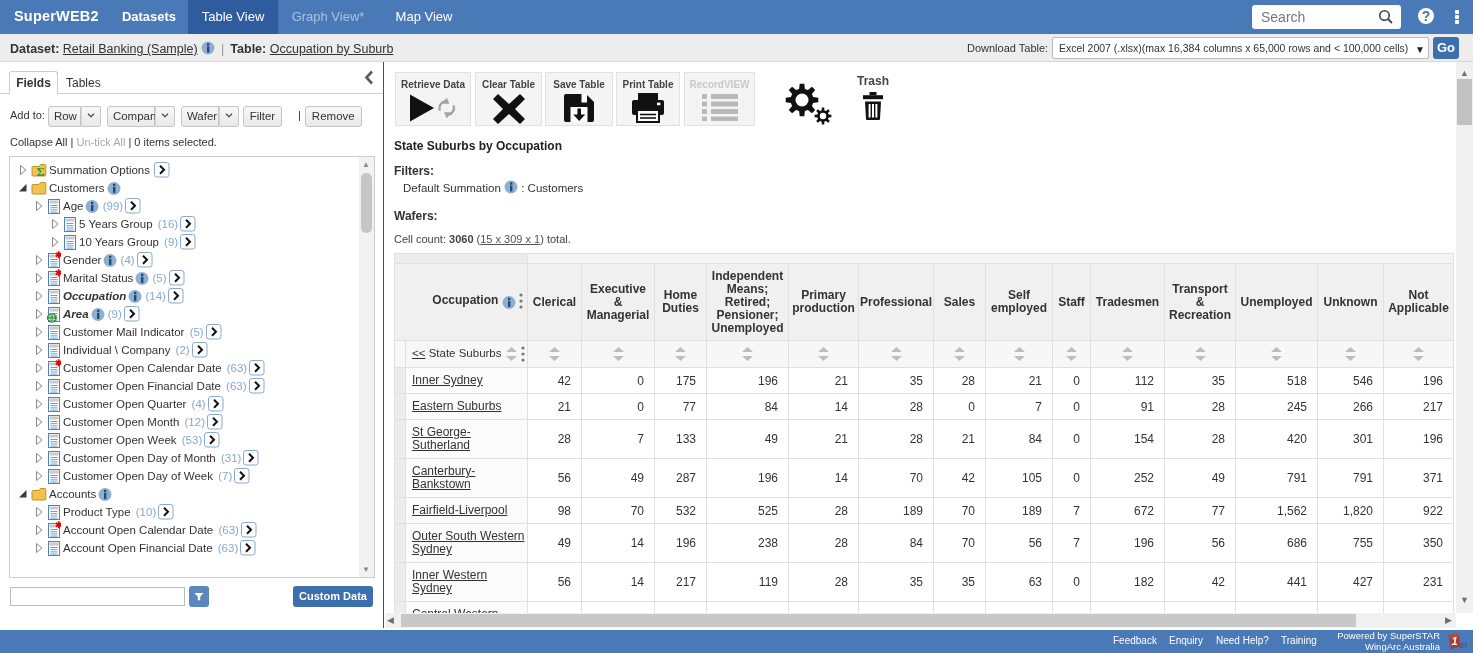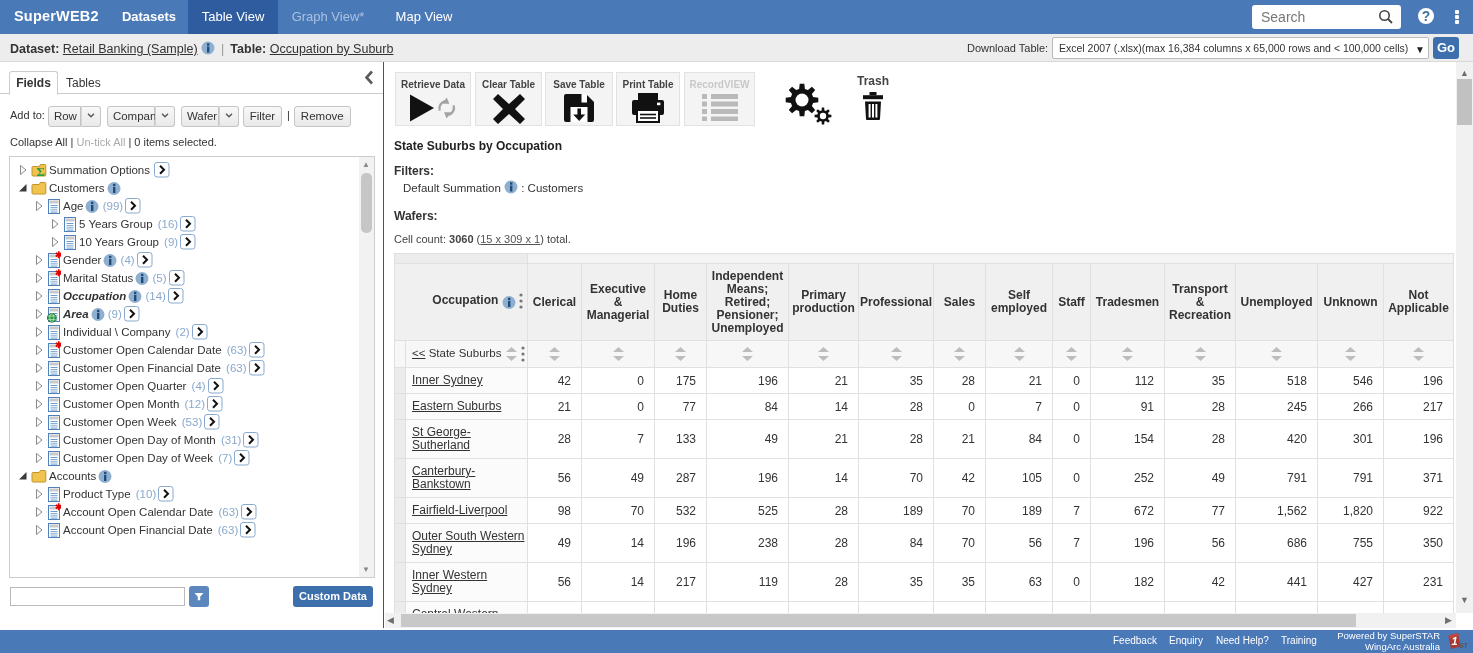--- a/index.html
+++ b/index.html
@@ -138,21 +138,21 @@
     <div class="collapser"><svg width="10" height="15" viewBox="0 0 10 15">
           <polyline points="8,1.5 2.5,7.5 8,13.5" fill="none" stroke="#5a5a5a" stroke-width="2.6"></polyline>
         </svg></div>
   </div>
   <div class="addto">Add to: <span class="abtn sp" style="width:33px;text-align:center">Row</span><span class="acar"><svg width="8" height="5" viewBox="0 0 8 5">
           <polyline points="1,0.8 4,3.8 7,0.8" fill="none" stroke="#555" stroke-width="1.4"></polyline>
         </svg></span><span class="abtn sp" style="width:48px;text-align:center;margin-left:4px">Company</span><span class="acar"><svg width="8" height="5" viewBox="0 0 8 5">
           <polyline points="1,0.8 4,3.8 7,0.8" fill="none" stroke="#555" stroke-width="1.4"></polyline>
         </svg></span><span class="abtn sp" style="width:38px;text-align:center;margin-left:4px">Wafer</span><span class="acar"><svg width="8" height="5" viewBox="0 0 8 5">
           <polyline points="1,0.8 4,3.8 7,0.8" fill="none" stroke="#555" stroke-width="1.4"></polyline>
-        </svg></span><span class="abtn" style="width:39px;text-align:center;margin-left:2px;margin-right:5px">Filter</span>|<span class="abtn" style="width:57px;text-align:center;margin-left:4px">Remove</span></div>
+        </svg></span><span class="abtn" style="width:39px;text-align:center;margin-left:2px;margin-right:16px">Filter</span>|<span class="abtn" style="width:57px;text-align:center;margin-left:4px">Remove</span></div>
   <div class="collapse-row">Collapse All | <span class="gray">Un-tick All</span> | 0 items selected.</div>
   <div class="treebox">
     <div class="tree">
 <div class="trow" style="padding-left:8px"><svg style="vertical-align:top" width="10" height="18" viewBox="0 0 10 18">
             <polygon points="2.5,4.5 8,9 2.5,13.5" fill="#fdfdfd" stroke="#8a8a8a" stroke-width="1"></polygon>
           </svg><span style="display:inline-block;width:3px"></span><svg style="vertical-align:top" width="16" height="18" viewBox="0 0 16 18">
             <path d="M1 6.5 Q1 5.5 2 5.5 L8.2 5.5 L9.4 3.5 L13.8 3.5 Q14.8 3.5 14.8 4.5 L14.8 14 Q14.8 15 13.8 15 L2 15 Q1 15 1 14 Z" fill="#efc34e" stroke="#c2952a" stroke-width="1"></path>
             <text x="5.5" y="15" font-size="13" font-weight="bold" fill="#2e9e40" font-family="Liberation Serif">Σ</text>
           </svg><span class="lbl">Summation Options</span><span style="display:inline-block;width:2px"></span><svg style="vertical-align:top" width="16" height="18" viewBox="0 0 16 18">
             <rect x="0.5" y="1.5" width="14.5" height="14.5" rx="2.5" fill="#fff" stroke="#89a9cf" stroke-width="1"></rect>
@@ -252,20 +252,30 @@
             <rect x="2.5" y="3.5" width="9" height="3" fill="#c9c9c9"></rect>
             <path d="M3.5 8.5 L10.5 8.5 M3.5 10.7 L10.5 10.7 M3.5 12.9 L10.5 12.9 M3.5 15.1 L10.5 15.1" stroke="#5a8ec6" stroke-width="0.9"></path>
             <circle cx="4.8" cy="12.8" r="4.4" fill="#2f9e44" stroke="#1d6c31" stroke-width="0.9"></circle>
             <path d="M1 11 L8.6 11 M1 14.6 L8.6 14.6" stroke="#dff3e2" stroke-width="0.6" fill="none"></path>
             <ellipse cx="4.8" cy="12.8" rx="2" ry="4.1" fill="none" stroke="#dff3e2" stroke-width="0.6"></ellipse>
           </svg><span class="lbl"><i><b>Area</b></i></span><svg style="vertical-align:top" width="14" height="18" viewBox="0 0 14 18">
             <circle cx="7" cy="9.5" r="6.5" fill="#8fafd1"></circle>
             <rect x="6" y="8" width="2.4" height="6" fill="#1f4b77"></rect>
             <rect x="6" y="4.8" width="2.4" height="2.4" fill="#1f4b77"></rect>
           </svg><span class="cnt">&nbsp;(9)</span><span style="display:inline-block;width:2px"></span><svg style="vertical-align:top" width="16" height="18" viewBox="0 0 16 18">
+            <rect x="0.5" y="1.5" width="14.5" height="14.5" rx="2.5" fill="#fff" stroke="#89a9cf" stroke-width="1"></rect>
+            <path d="M6 4.8 L10 8.8 L6 12.8" stroke="#111" stroke-width="2" fill="none"></path>
+          </svg></div>
+<div class="trow" style="padding-left:24px"><svg style="vertical-align:top" width="10" height="18" viewBox="0 0 10 18">
+            <polygon points="2.5,4.5 8,9 2.5,13.5" fill="#fdfdfd" stroke="#8a8a8a" stroke-width="1"></polygon>
+          </svg><span style="display:inline-block;width:3px"></span><svg style="vertical-align:top" width="14" height="18" viewBox="0 0 14 18">
+            <rect x="1.5" y="2.5" width="11" height="14" fill="#fff" stroke="#4f81bd" stroke-width="1"></rect>
+            <rect x="2.5" y="3.5" width="9" height="3" fill="#c9c9c9"></rect>
+            <path d="M3.5 8.5 L10.5 8.5 M3.5 10.7 L10.5 10.7 M3.5 12.9 L10.5 12.9 M3.5 15.1 L10.5 15.1" stroke="#5a8ec6" stroke-width="0.9"></path>
+          </svg><span class="lbl">Customer Mail Indicator</span><span class="cnt">&nbsp;(5)</span><span style="display:inline-block;width:2px"></span><svg style="vertical-align:top" width="16" height="18" viewBox="0 0 16 18">
             <rect x="0.5" y="1.5" width="14.5" height="14.5" rx="2.5" fill="#fff" stroke="#89a9cf" stroke-width="1"></rect>
             <path d="M6 4.8 L10 8.8 L6 12.8" stroke="#111" stroke-width="2" fill="none"></path>
           </svg></div>
 <div class="trow" style="padding-left:24px"><svg style="vertical-align:top" width="10" height="18" viewBox="0 0 10 18">
             <polygon points="2.5,4.5 8,9 2.5,13.5" fill="#fdfdfd" stroke="#8a8a8a" stroke-width="1"></polygon>
           </svg><span style="display:inline-block;width:3px"></span><svg style="vertical-align:top" width="14" height="18" viewBox="0 0 14 18">
             <rect x="1.5" y="2.5" width="11" height="14" fill="#fff" stroke="#4f81bd" stroke-width="1"></rect>
             <rect x="2.5" y="3.5" width="9" height="3" fill="#c9c9c9"></rect>
             <path d="M3.5 8.5 L10.5 8.5 M3.5 10.7 L10.5 10.7 M3.5 12.9 L10.5 12.9 M3.5 15.1 L10.5 15.1" stroke="#5a8ec6" stroke-width="0.9"></path>
           </svg><span class="lbl">Individual \ Company</span><span class="cnt">&nbsp;(2)</span><span style="display:inline-block;width:2px"></span><svg style="vertical-align:top" width="16" height="18" viewBox="0 0 16 18">

